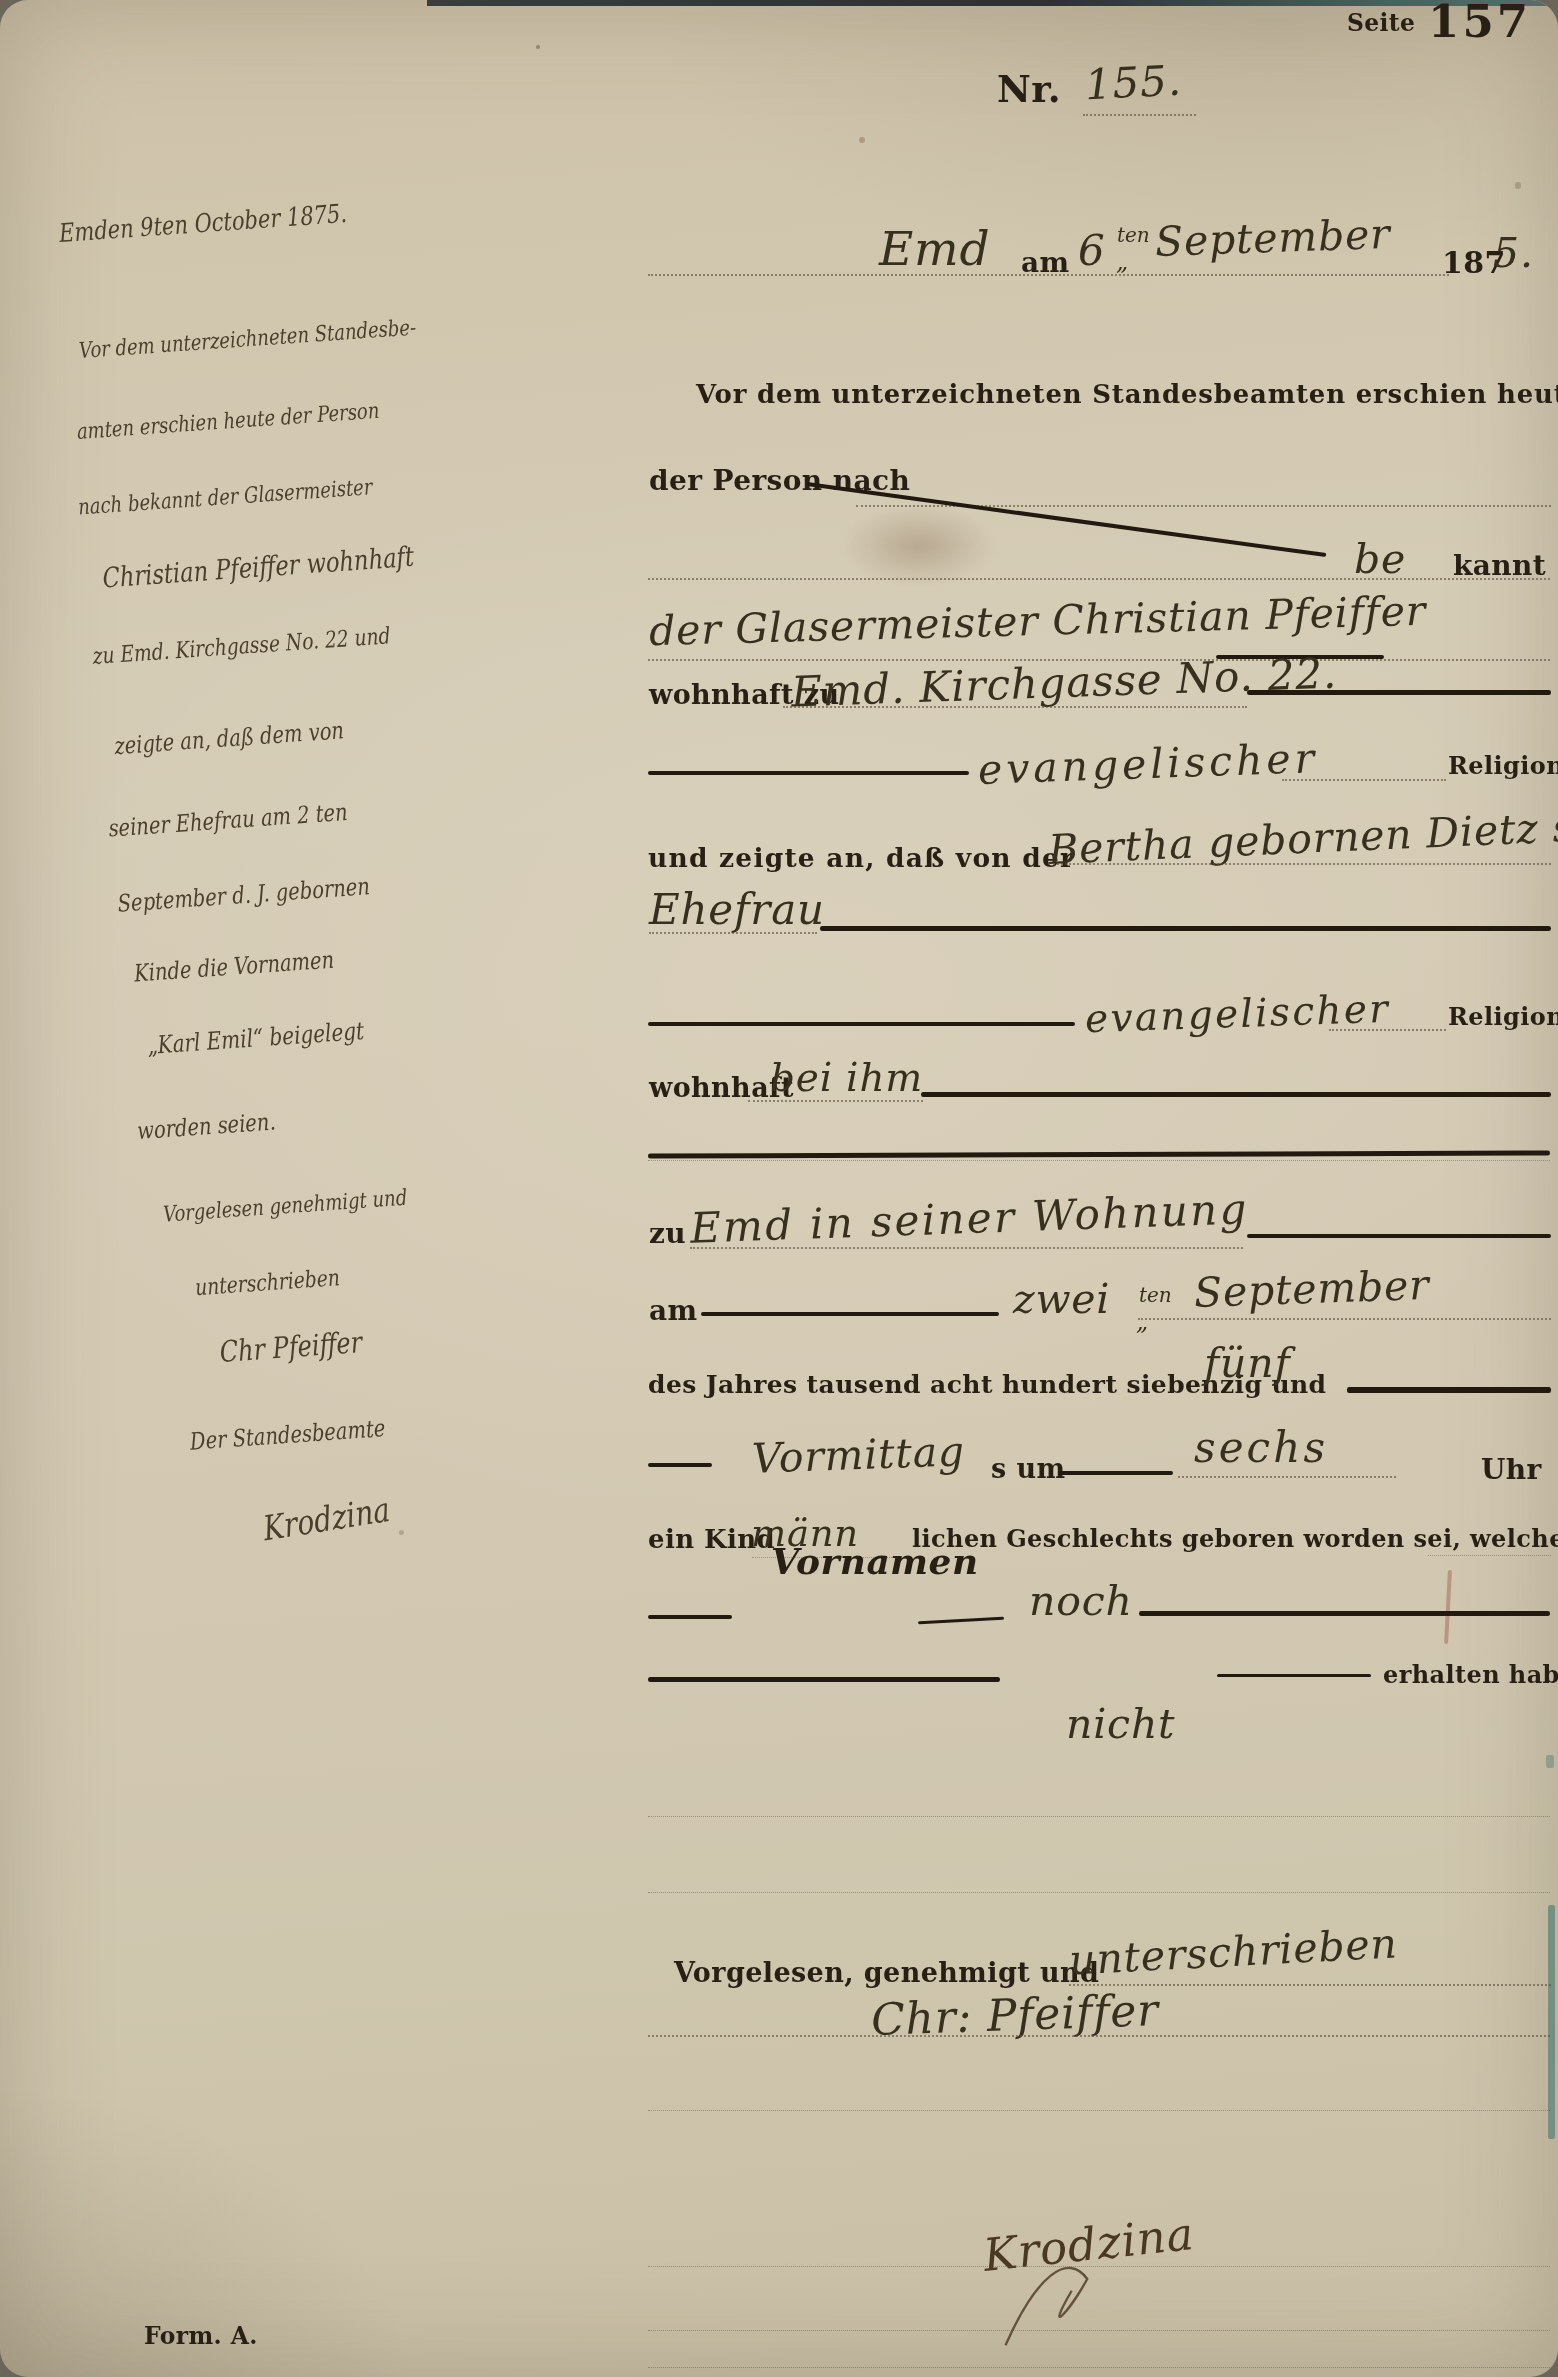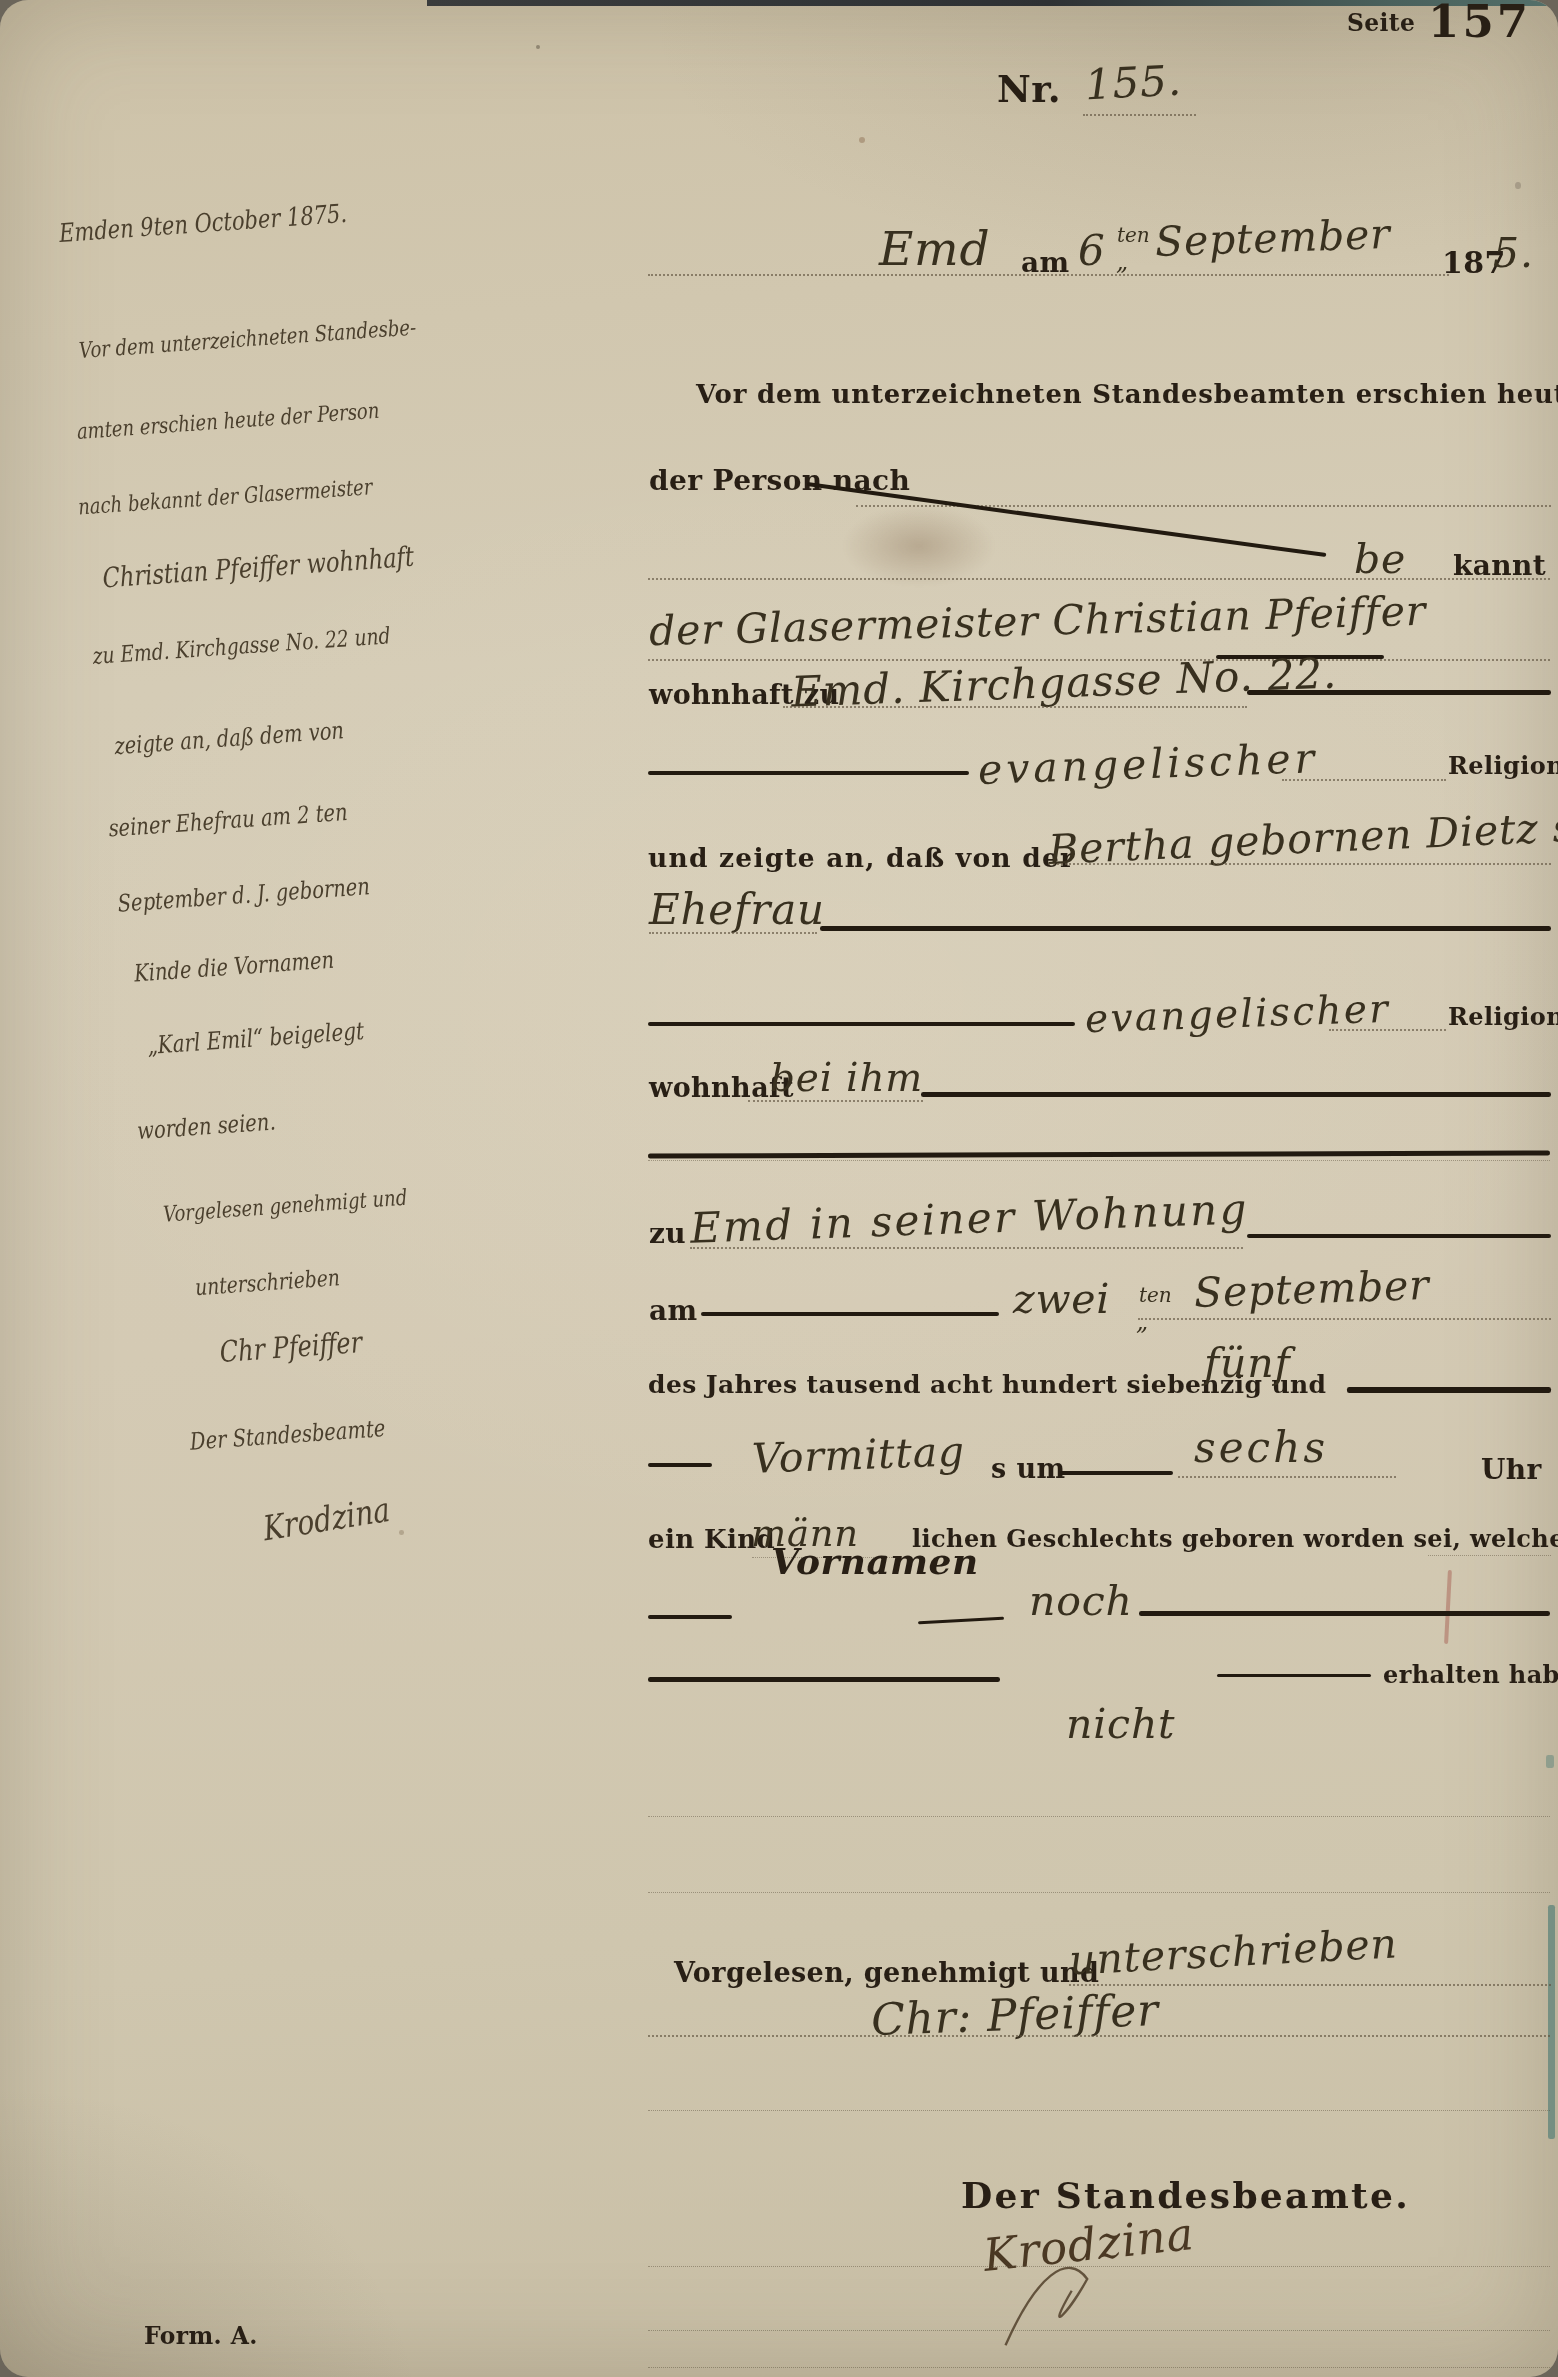--- a/index.html
+++ b/index.html
@@ -172,21 +172,20 @@
   <div class="dots faint" style="left:648px;top:1816px;width:902px;"></div>
   <div class="dots faint" style="left:648px;top:1892px;width:902px;"></div>
 
   <div class="abs fr" style="left:674px;top:1957px;font-size:27px;">Vorgelesen, genehmigt und</div>
   <div class="abs hw" style="left:1069px;top:1928px;font-size:41px;transform:rotate(-3deg);">unterschrieben</div>
   <div class="dots" style="left:1069px;top:1984px;width:482px;"></div>
   <div class="abs hw" style="left:871px;top:1989px;font-size:44px;transform:rotate(-2deg);">Chr: Pfeiffer</div>
   <div class="dots" style="left:648px;top:2035px;width:902px;"></div>
   <div class="dots faint" style="left:648px;top:2110px;width:902px;"></div>
 
-  <div class="abs fr" style="left:961px;top:2174px;font-size:36px;letter-spacing:2.3px;">Der Standesbeamte.</div>
   <div class="abs hw" style="left:983px;top:2218px;font-size:45px;color:#4a3823;transform:rotate(-6deg);">Krodzina</div>
   <svg class="abs" style="left:951px;top:2244px;" width="327" height="109" viewBox="0 0 420 140">
     <path d="M70 130 C 110 40, 150 10, 175 45 C 150 90, 120 120, 155 60" stroke="#4a3823" stroke-width="3" fill="none" opacity=".8"></path>
   </svg>
   <div class="dots faint" style="left:648px;top:2266px;width:902px;"></div>
   <div class="dots faint" style="left:648px;top:2330px;width:902px;"></div>
   <div class="dots faint" style="left:648px;top:2367px;width:902px;"></div>
 
   <div class="abs fr" style="left:144px;top:2322px;font-size:23.4px;">Form. A.</div>
 

